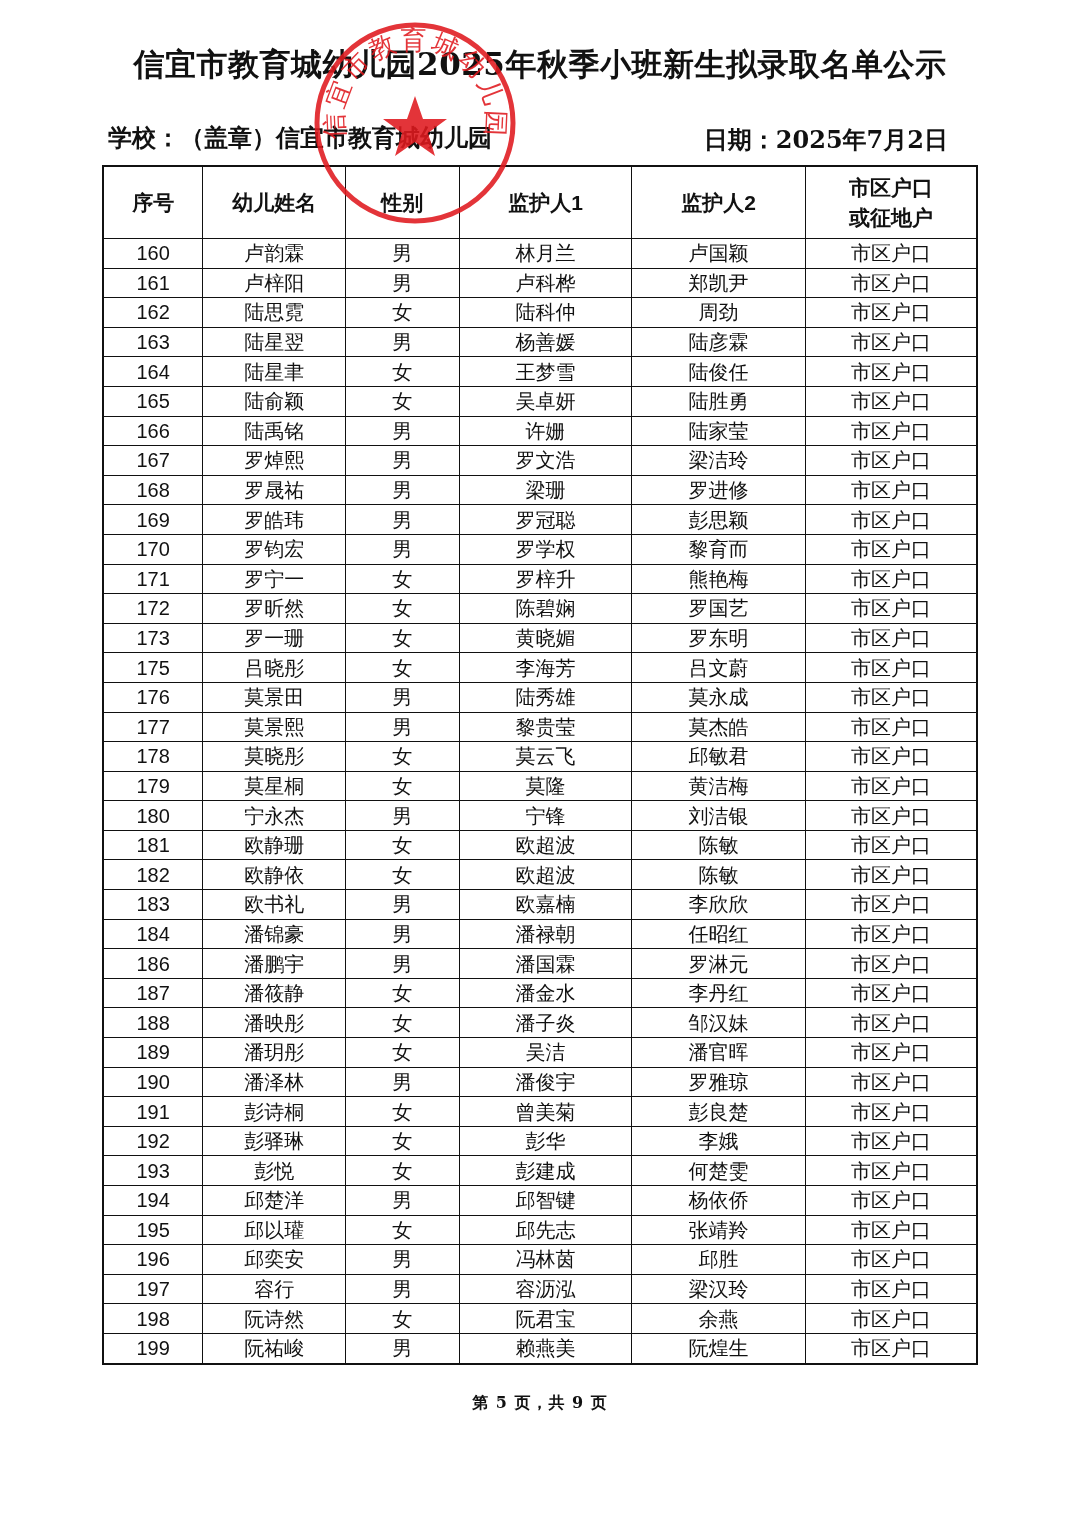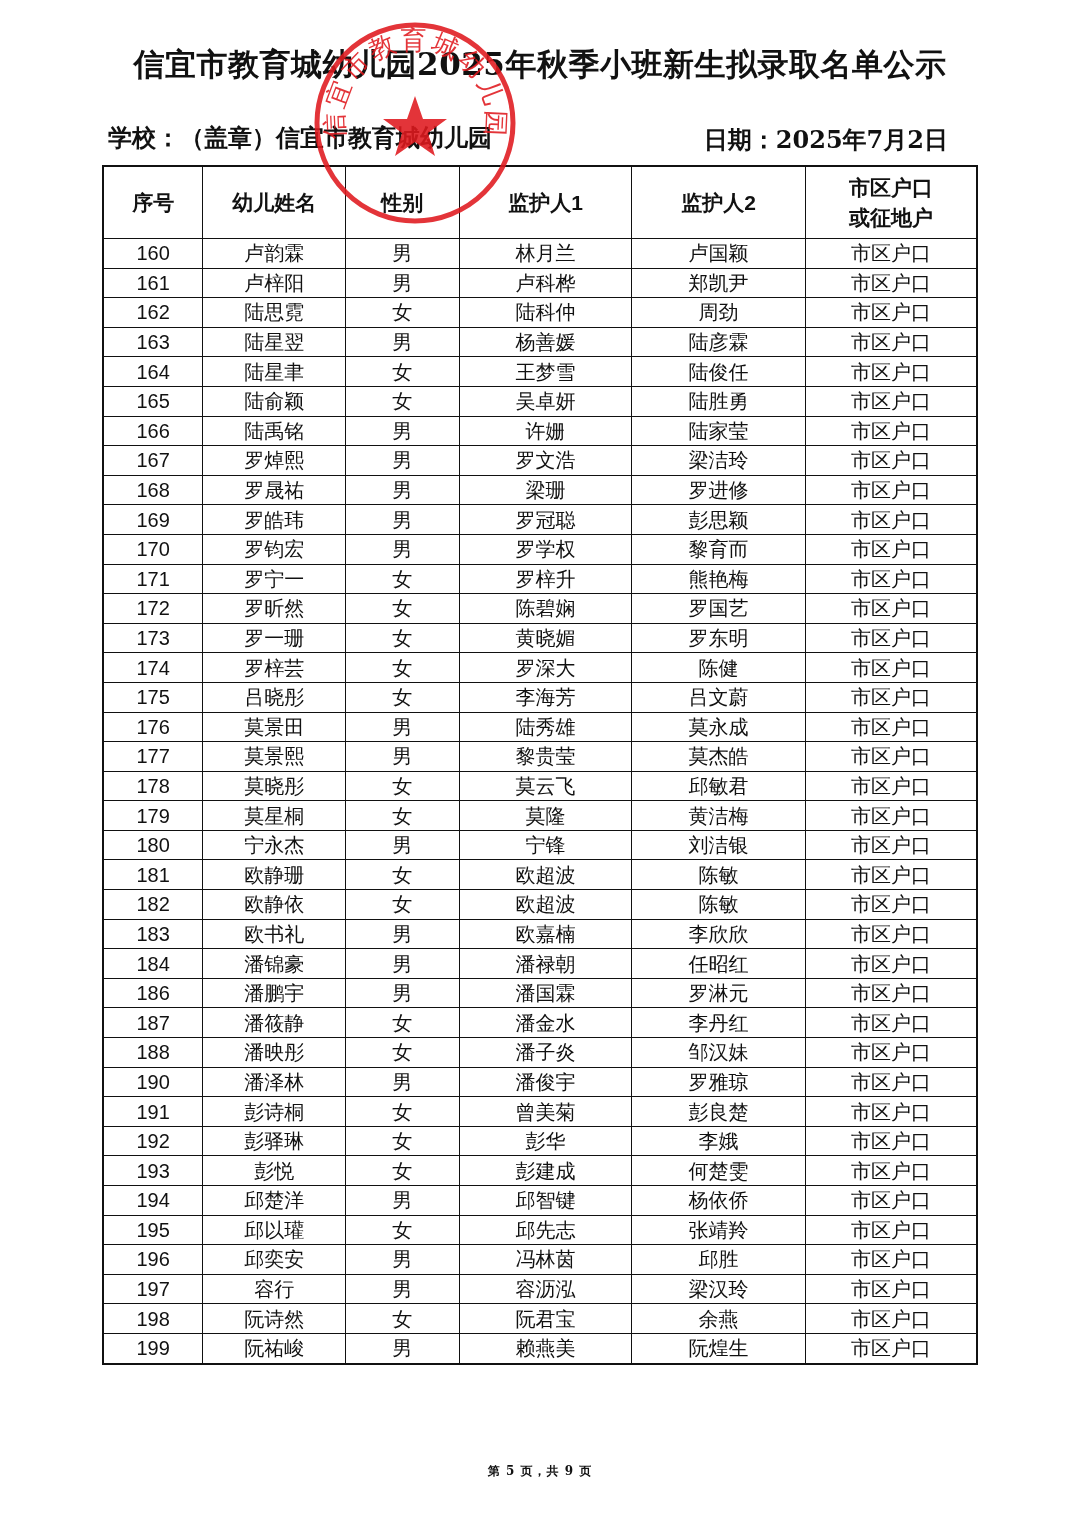--- a/index.html
+++ b/index.html
@@ -30,22 +30,22 @@
   }
   table.roster th {
     height: 71px; font-size: 21px; font-weight: bold; line-height: 30px;
   }
   table.roster td {
     height: 28.6px; font-size: 20px; line-height: 28px;
   }
   col.c0 { width: 100px; } col.c1 { width: 143px; } col.c2 { width: 114px; }
   col.c3 { width: 173px; } col.c4 { width: 174px; } col.c5 { width: 172px; }
   .footer {
-    position: absolute; left: 0; top: 1463px; width: 1080px; text-align: center;
-    font-size: 12px; font-weight: bold; letter-spacing: 1px;
+    position: absolute; left: 0; top: 1393px; width: 1080px; text-align: center;
+    font-size: 16px; font-weight: bold; letter-spacing: 1px;
   }
   .stamp {
     position: absolute; left: 310px; top: 18px; width: 210px; height: 210px;
     pointer-events: none; opacity: 0.88;
   }
 </style>
 </head>
 <body>
 
 <div class="title">信宜市教育城幼儿园2025年秋季小班新生拟录取名单公示</div>
@@ -181,28 +181,20 @@
       </tr>
       <tr>
         <td>173</td>
         <td>罗一珊</td>
         <td>女</td>
         <td>黄晓媚</td>
         <td>罗东明</td>
         <td>市区户口</td>
       </tr>
       <tr>
-        <td>174</td>
-        <td>罗梓芸</td>
-        <td>女</td>
-        <td>罗深大</td>
-        <td>陈健</td>
-        <td>市区户口</td>
-      </tr>
-      <tr>
         <td>175</td>
         <td>吕晓彤</td>
         <td>女</td>
         <td>李海芳</td>
         <td>吕文蔚</td>
         <td>市区户口</td>
       </tr>
       <tr>
         <td>176</td>
         <td>莫景田</td>
@@ -290,20 +282,28 @@
         <td>潘金水</td>
         <td>李丹红</td>
         <td>市区户口</td>
       </tr>
       <tr>
         <td>188</td>
         <td>潘映彤</td>
         <td>女</td>
         <td>潘子炎</td>
         <td>邹汉妹</td>
+        <td>市区户口</td>
+      </tr>
+      <tr>
+        <td>189</td>
+        <td>潘玥彤</td>
+        <td>女</td>
+        <td>吴洁</td>
+        <td>潘官晖</td>
         <td>市区户口</td>
       </tr>
       <tr>
         <td>190</td>
         <td>潘泽林</td>
         <td>男</td>
         <td>潘俊宇</td>
         <td>罗雅琼</td>
         <td>市区户口</td>
       </tr>

